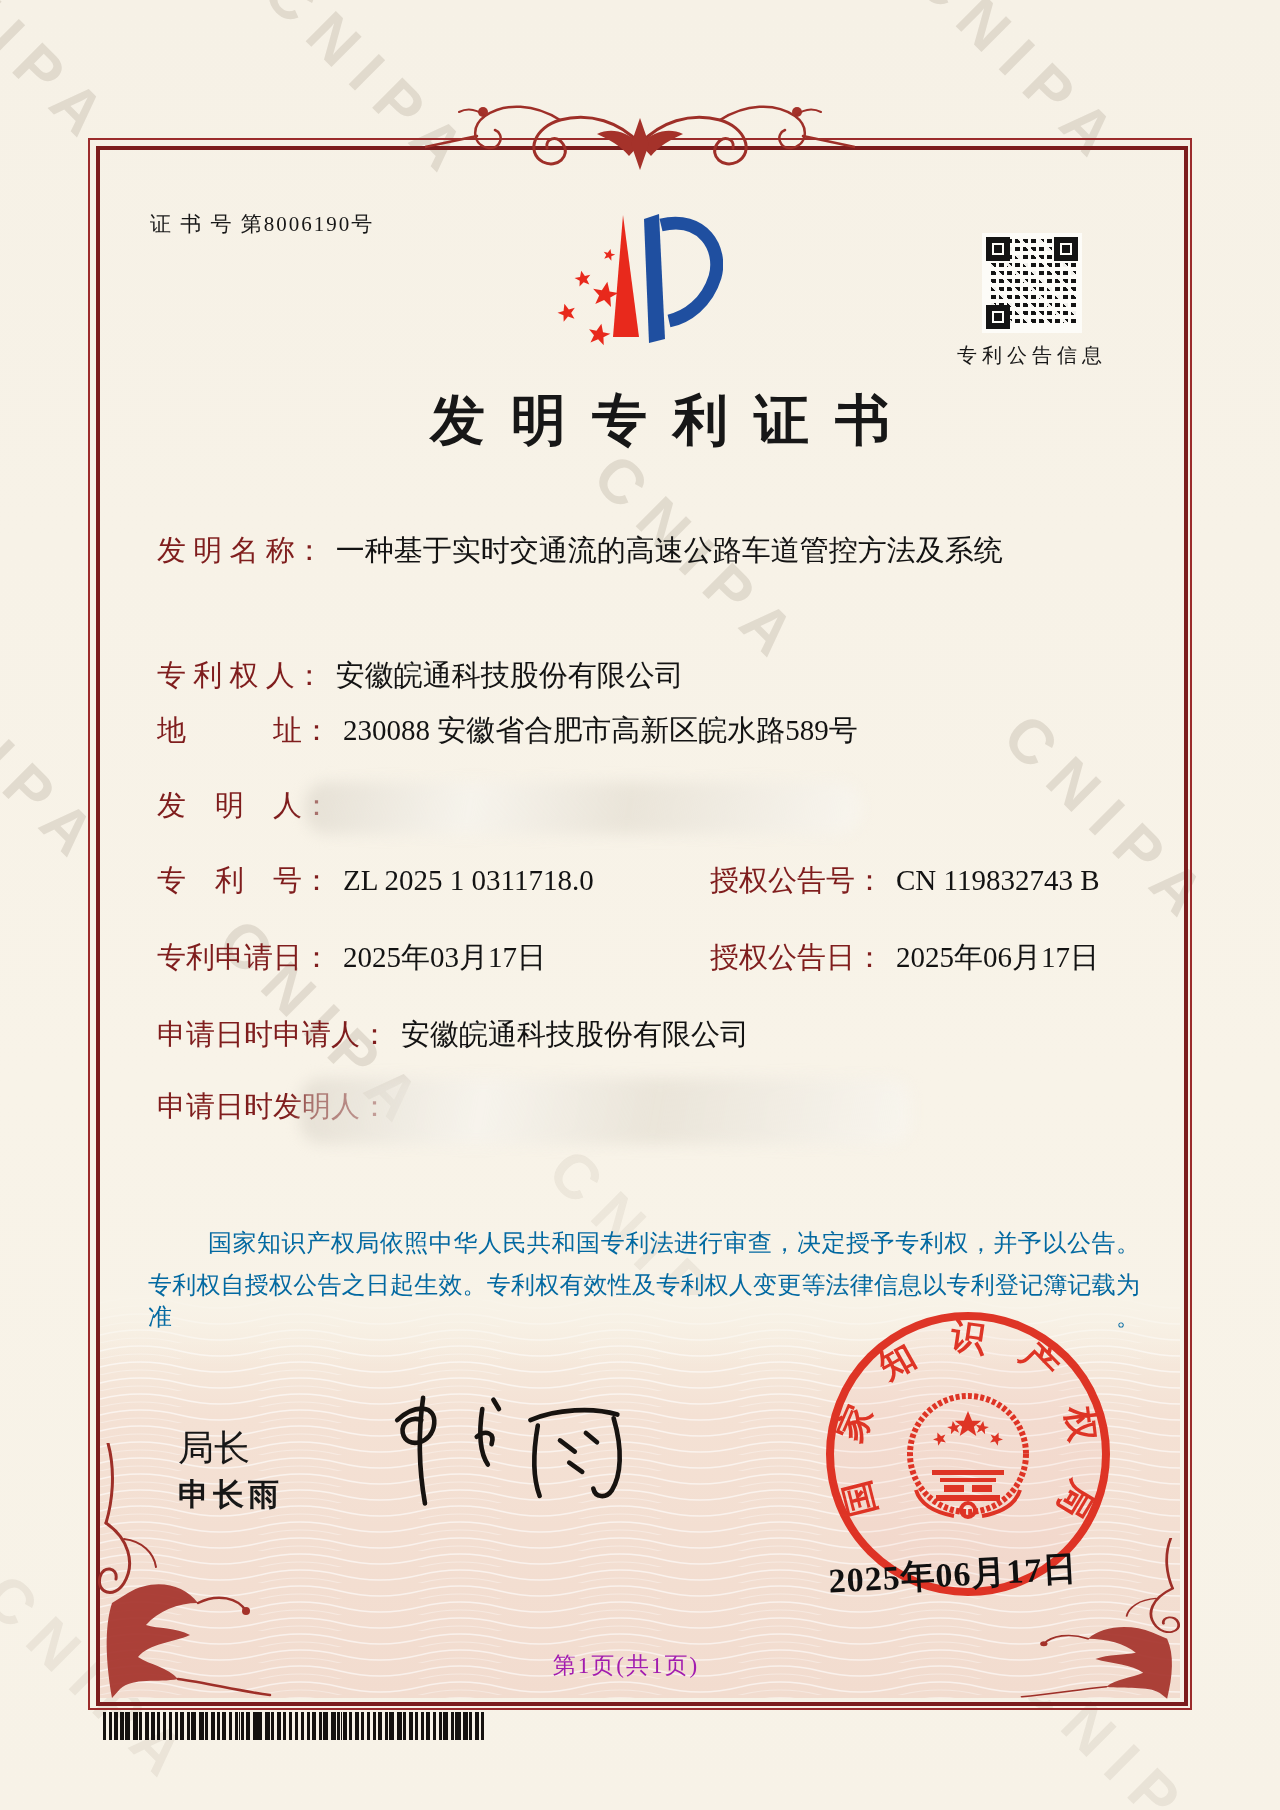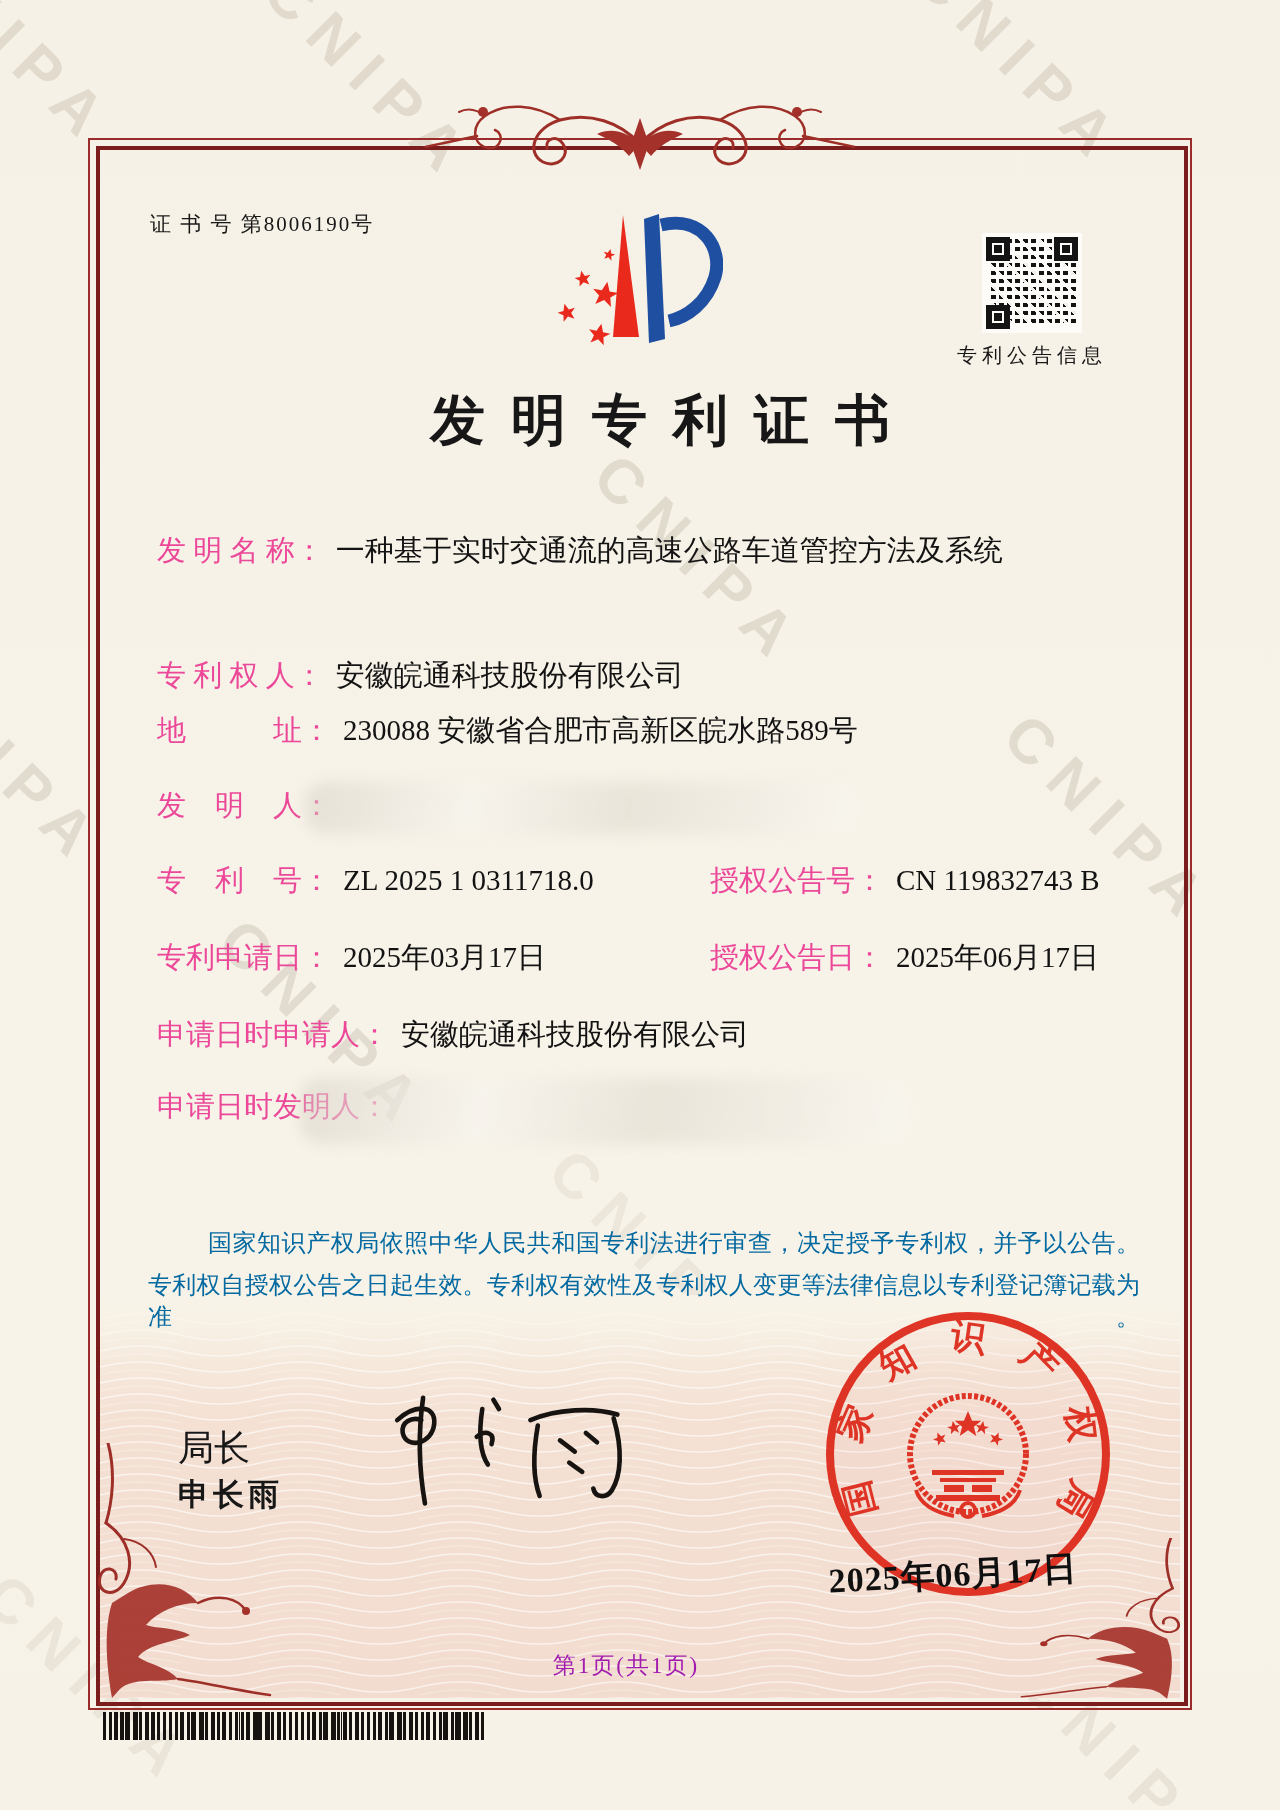--- a/index.html
+++ b/index.html
@@ -30,21 +30,21 @@
       repeating-linear-gradient(90deg, #fdfcf8 0 3px, transparent 3px 8px);
   }
   .qr-finder{position:absolute;width:24px;height:24px;border:6px solid #141414;background:#fdfcf8;box-sizing:border-box;}
   .qr-finder .dot{position:absolute;left:2px;top:2px;width:8px;height:8px;background:#141414;}
   .qr-finder.tl{left:4px;top:4px;} .qr-finder.tr{right:4px;top:4px;} .qr-finder.bl{left:4px;bottom:4px;}
   .qr-caption{left:952px;top:342px;width:160px;text-align:center;font-size:20px;letter-spacing:5px;z-index:3;}
   .title{left:100px;top:384px;width:1080px;text-align:center;font-size:55px;font-weight:bold;
     letter-spacing:26px;text-indent:26px;z-index:3;margin-left:20px;}
   
   .row{font-size:29px;white-space:nowrap;z-index:3;}
-  .row .lab{color:#ec4899;}
+  .row .lab{color:#7f1d1d;}
   .row .val{margin-left:12px;color:#131313;}
   .redact{border-radius:22px;filter:blur(7px);z-index:3;
     background:linear-gradient(100deg,rgba(208,202,190,.45),rgba(246,243,236,.9) 30%,rgba(214,208,196,.4) 58%,rgba(248,245,238,.92));}
   
   .stmt{font-size:24px;color:#0369a1;z-index:3;}
   .stmt1{left:160px;top:1227px;width:980px;text-indent:48px;text-align:justify;text-align-last:justify;}
   .stmt2{left:148px;top:1269px;width:992px;text-align:justify;text-align-last:justify;}
   
   .waves-zone{left:100px;top:1295px;width:1080px;height:403px;z-index:1;
     background:linear-gradient(180deg,#f7f1e4 0%,#f4e1d4 30%,#f2dccf 100%);}

